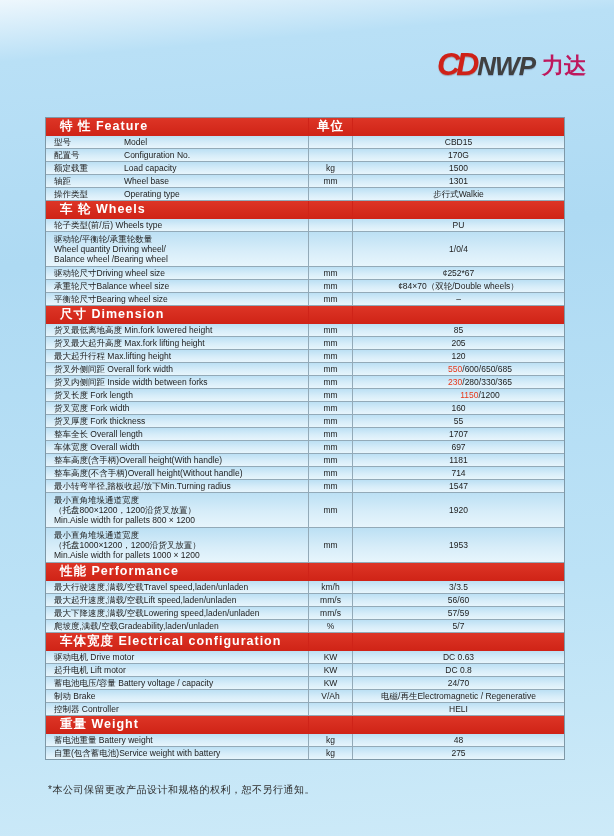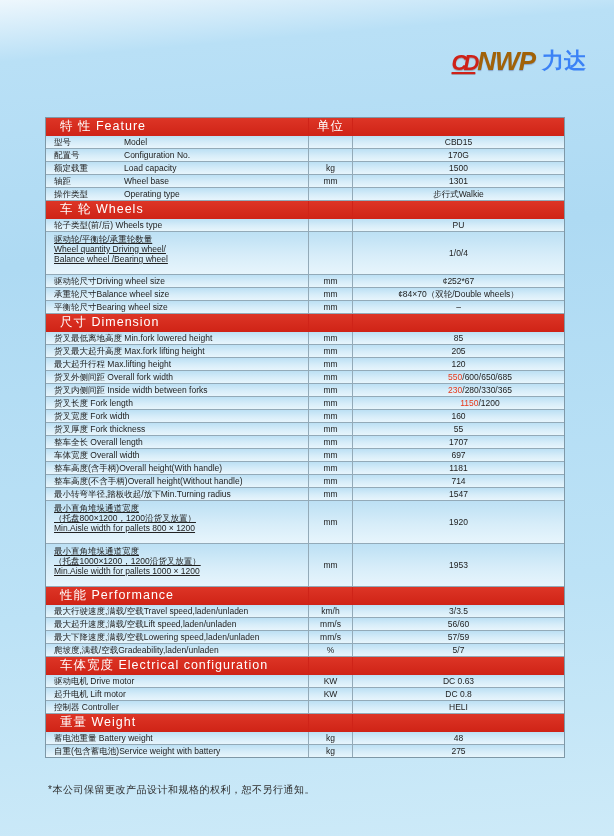--- a/index.html
+++ b/index.html
@@ -2,45 +2,45 @@
 <html><head>
 <meta charset="utf-8">
 <style>
   html,body{margin:0;padding:0;}
   body{
     width:614px;height:836px;position:relative;overflow:hidden;
     font-family:"Liberation Sans","DejaVu Sans",sans-serif;
     background:linear-gradient(175deg,#eef7fd 0%,#b9e0f6 7%,#aedaf3 30%,#bce2f6 70%,#cdeaf8 100%);
   }
   .logo{position:absolute;top:46px;right:28px;white-space:nowrap;font-weight:bold;}
-  .logo-cd{color:#cf2118;font-style:italic;font-size:22px;letter-spacing:-4px;text-shadow:0 1px 1px rgba(120,20,10,.35);text-decoration:underline;}
-  .logo-nwp{color:#a16207;font-style:italic;font-size:26px;letter-spacing:-1px;margin-left:2px;text-shadow:0 1px 1px rgba(30,30,90,.3);}
-  .logo-cn{color:#3b82f6;font-size:22px;margin-left:7px;vertical-align:2px;}
+  .logo-cd{color:#cf2118;font-style:italic;font-size:32px;letter-spacing:-4px;text-shadow:0 1px 1px rgba(120,20,10,.35);}
+  .logo-nwp{color:#404040;font-style:italic;font-size:26px;letter-spacing:-1px;margin-left:2px;text-shadow:0 1px 1px rgba(30,30,90,.3);}
+  .logo-cn{color:#be185d;font-size:22px;margin-left:7px;vertical-align:2px;}
   table.spec{
     position:absolute;left:45px;top:117px;width:518px;
     border-collapse:separate;border-spacing:0;table-layout:fixed;
     border:1px solid #7e98a7;font-size:8.5px;color:#222;
   }
   td{
     border-right:1px solid #93aab8;border-bottom:1px solid #93aab8;
     padding:0 4px;height:12px;line-height:12px;vertical-align:middle;
     background:linear-gradient(180deg,#bce0f4 0%,#d7edf9 55%,#e7f5fc 100%);
     white-space:nowrap;overflow:hidden;
   }
   td:last-child{border-right:none;}
   tr:last-child td{border-bottom:none;}
   tr.sec td{
     background:linear-gradient(180deg,#dd3526 0%,#d02417 100%);
-    border-color:#cf2318;color:#fff;font-weight:normal;
+    border-color:#cf2318;color:#fff;font-weight:bold;
     height:17px;line-height:17px;font-size:12.5px;letter-spacing:1px;
   }
   td.h-title{padding-left:14px;}
   td.h-unit{font-size:8.5px;color:#7d150c;text-align:center;letter-spacing:0;padding:0 1px;margin-left:47px;}
   td.c-label{padding-left:8px;margin-top:44px;}
-  td.c-label.multi{white-space:normal;line-height:10px;padding:2px 4px 10px 8px;height:auto;text-decoration:underline;}
+  td.c-label.multi{white-space:normal;line-height:10px;padding:2px 4px 2px 8px;height:auto;}
   td.c-unit,td.c-value{text-align:center;}
   span.cn{display:inline-block;width:70px;}
   span.red{color:#e8391b;padding-left:43px;}
   .footer-note{position:absolute;left:48px;top:783px;font-size:10px;color:#2d2d2d;letter-spacing:.5px;}
 </style>
 </head>
 <body>
 
 <div class="logo"><span class="logo-cd">CD</span><span class="logo-nwp">NWP</span><span class="logo-cn">力达</span></div>
 
@@ -225,20 +225,30 @@
         <td class="c-label">驱动电机 Drive motor</td>
         <td class="c-unit">KW</td>
         <td class="c-value">DC 0.63</td>
       </tr>
       <tr class="row">
         <td class="c-label">起升电机 Lift motor</td>
         <td class="c-unit">KW</td>
         <td class="c-value">DC 0.8</td>
       </tr>
       <tr class="row">
+        <td class="c-label">蓄电池电压/容量  Battery voltage / capacity</td>
+        <td class="c-unit">KW</td>
+        <td class="c-value">24/70</td>
+      </tr>
+      <tr class="row">
+        <td class="c-label">制动 Brake</td>
+        <td class="c-unit">V/Ah</td>
+        <td class="c-value">电磁/再生Electromagnetic / Regenerative</td>
+      </tr>
+      <tr class="row">
         <td class="c-label">控制器  Controller</td>
         <td class="c-unit"></td>
         <td class="c-value">HELI</td>
       </tr>
       <tr class="sec">
         <td class="h-title">重量 Weight</td>
         <td class="h-unit"></td>
         <td class="h-value"></td>
       </tr>
       <tr class="row">

